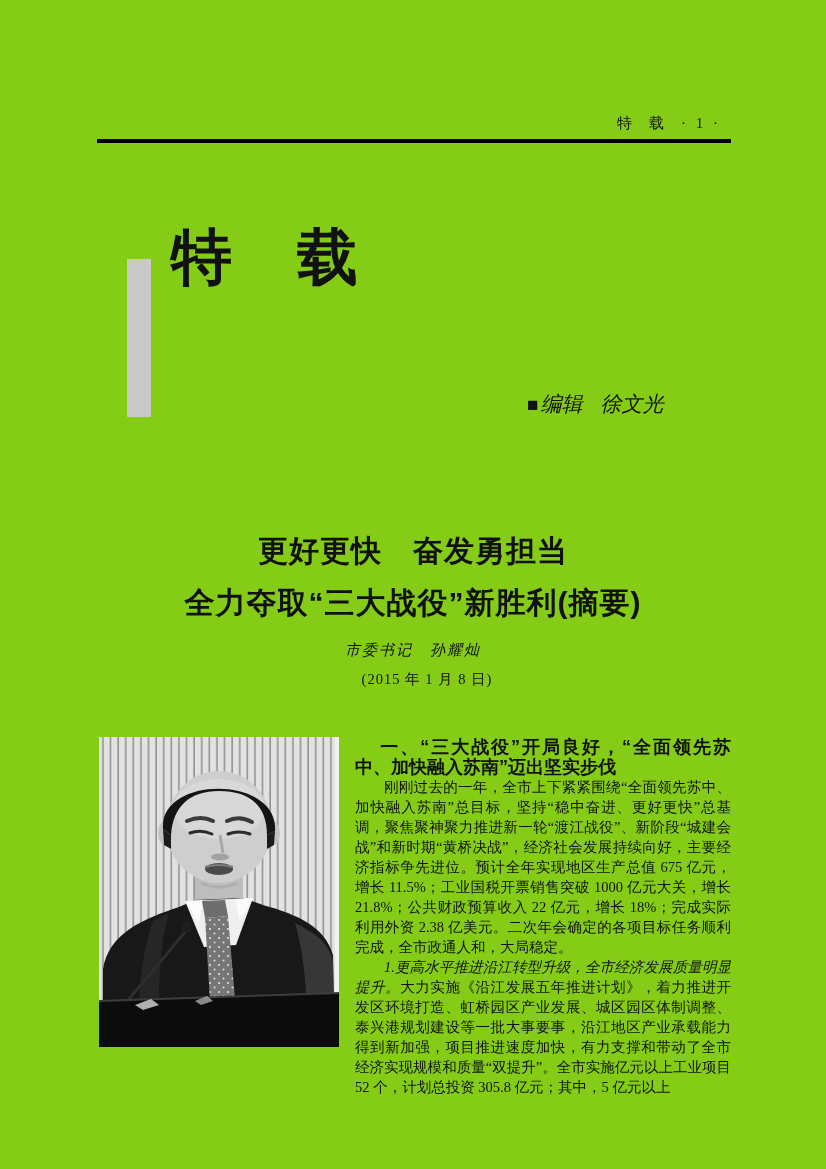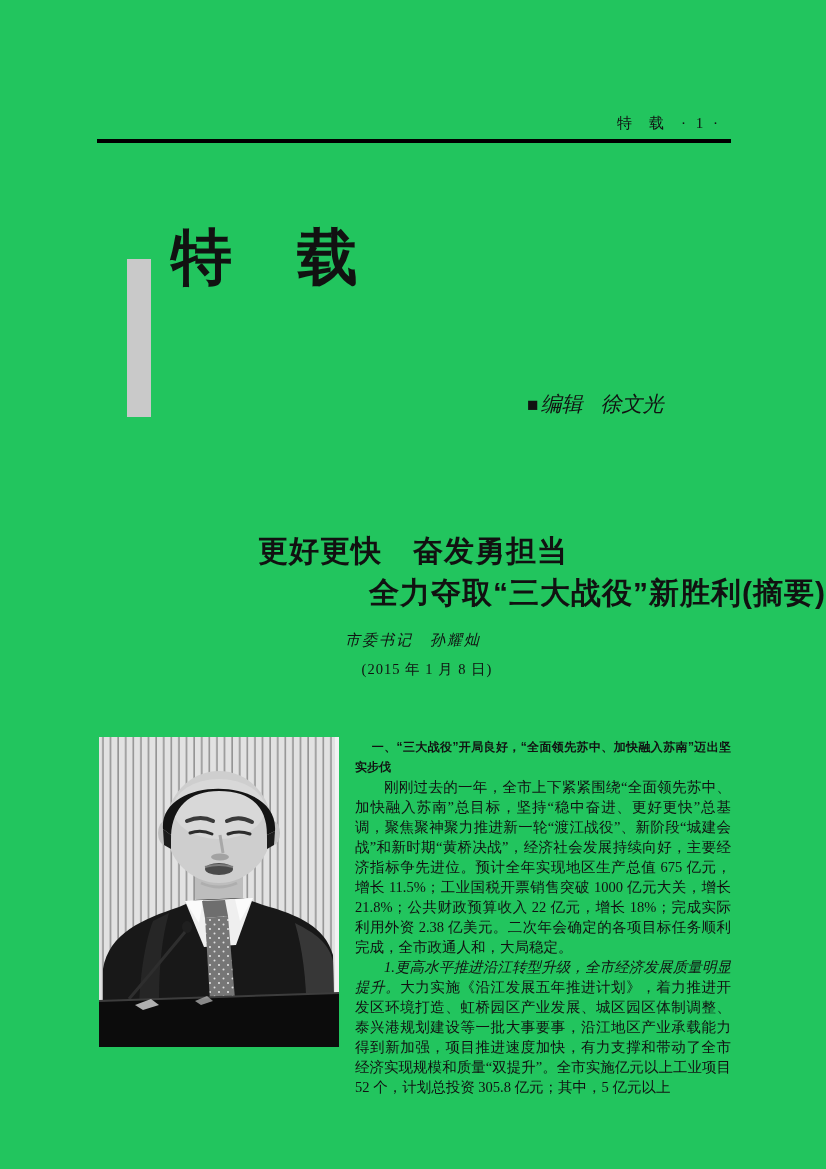--- a/index.html
+++ b/index.html
@@ -1,19 +1,19 @@
 <!DOCTYPE html>
 <html><head>
 <meta charset="utf-8">
 <style>
   html,body{margin:0;padding:0;background:#888;}
   .page{
     position:relative;
     width:826px;height:1169px;
-    background:#22c55e;
+    background:#84cc16;
     margin:0 auto;
     overflow:hidden;
     font-family:"Liberation Serif","DejaVu Serif",serif;
     color:#111;
   }
   
   .running-head{
     position:absolute;left:97px;top:114px;width:634px;
     text-align:right;font-size:15px;letter-spacing:1px;
     padding-right:10px;box-sizing:border-box;white-space:nowrap;
@@ -44,21 +44,21 @@
   .editor-line .ed-name{margin-left:18px;}
   
   .article-head{
     position:absolute;left:0;top:534px;width:826px;text-align:center;
   }
   .art-title{
     margin:0;font-size:30px;line-height:34px;font-weight:bold;
     font-family:"Liberation Sans","DejaVu Sans",sans-serif;
     letter-spacing:1px;
   }
-  .art-title.l2{margin-top:8px;text-align:right;}
+  .art-title.l2{margin-top:18px;}
   .art-subtitle{
     margin:20px 0 0 0;font-size:20px;line-height:24px;
     font-style:italic;letter-spacing:1px;
   }
   .art-author{
     margin:16px 0 0 0;font-size:15px;line-height:28px;
     font-style:italic;letter-spacing:2px;
   }
   .art-date{
     margin:6px 0 0 0;font-size:14.5px;line-height:18px;letter-spacing:1px;padding-left:28px;
@@ -68,21 +68,21 @@
     position:absolute;left:99px;top:737px;width:632px;
     display:flex;gap:16px;align-items:flex-start;
   }
   .photo{flex:0 0 240px;width:240px;height:310px;display:block;}
   .bodytext{
     width:376px;font-size:14.5px;line-height:20px;
     text-align:justify;
   }
   .bodytext p{margin:0;}
   .b-heading{font-weight:bold;text-indent:1.4em;
-    font-family:"Liberation Sans","DejaVu Sans",sans-serif;font-size:12px;}
+    font-family:"Liberation Sans","DejaVu Sans",sans-serif;font-size:18px;}
   .b-para{text-indent:2em;}
   .lead{font-style:italic;}
 </style>
 </head>
 <body>
 
 <div class="page">
 
   <div class="running-head">
     <span>特　载</span><span class="pageno">· 1 ·</span>

